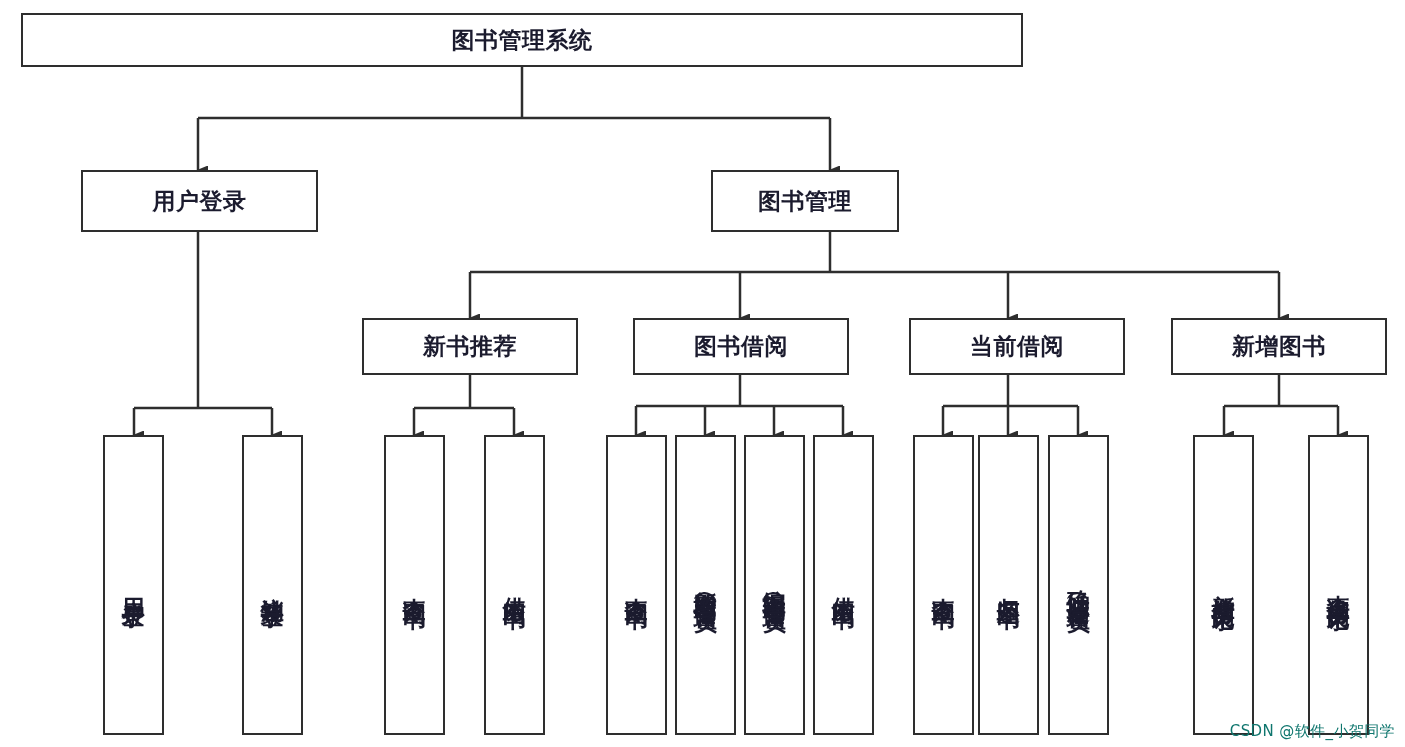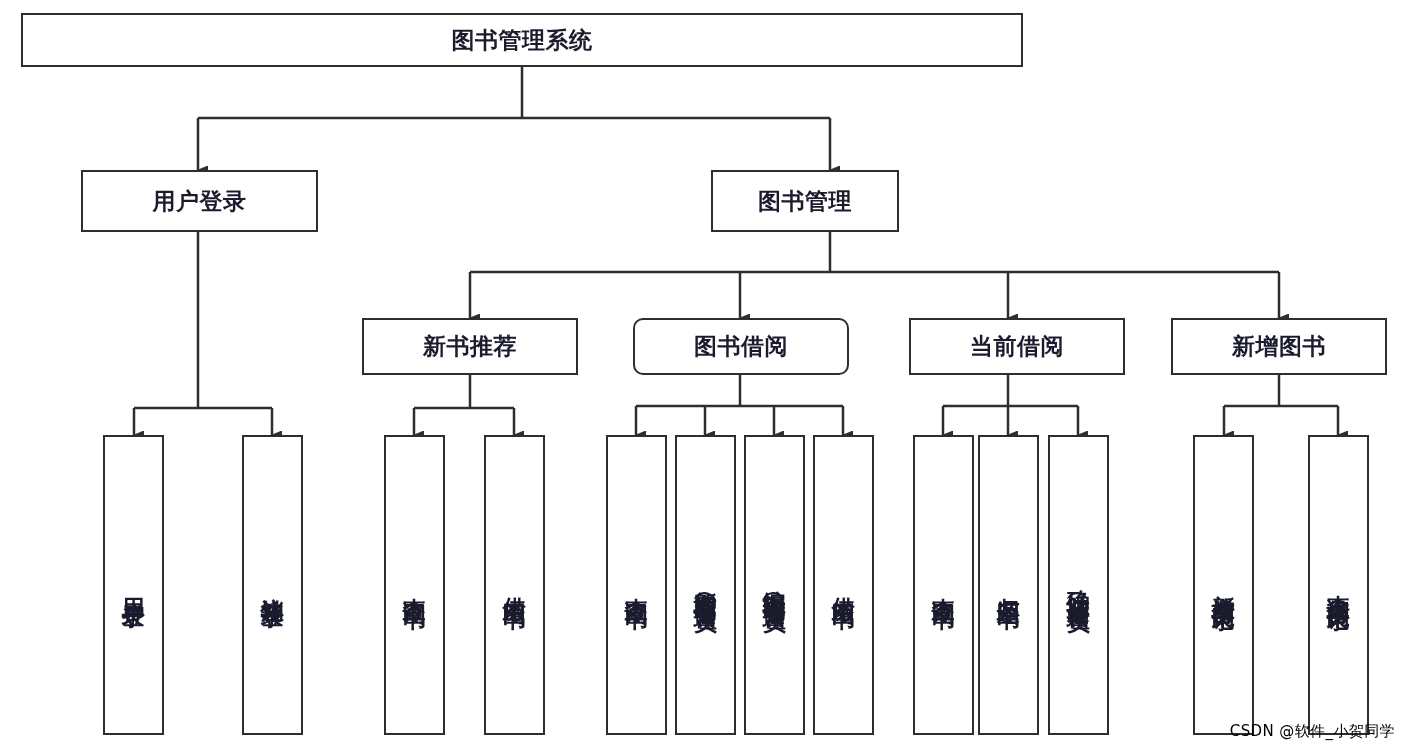--- a/index.html
+++ b/index.html
@@ -5,21 +5,21 @@
   html,body{margin:0;padding:0;background:#ffffff;}
   body{width:1405px;height:747px;font-family:"DejaVu Sans","Liberation Sans",sans-serif;overflow:hidden;}
   #diagram-root{position:relative;width:1405px;height:747px;background:#fff;}
   svg#wires{position:absolute;left:0;top:0;width:1405px;height:747px;}
   .node{position:absolute;box-sizing:border-box;background:#fff;border:2.5px solid #2e2e2e;
         display:flex;align-items:center;justify-content:center;}
   .node .lbl{color:#1b1b2e;line-height:1.16;text-align:center;white-space:pre-line;font-weight:bold;}
   .node.h .lbl{font-size:23px;letter-spacing:.5px;}
   .node.v{writing-mode:vertical-rl;text-orientation:upright;}
   .node.v .lbl{writing-mode:vertical-rl;text-orientation:upright;font-size:23px;letter-spacing:3px;}
-  #watermark{position:absolute;right:10px;bottom:6px;font-size:15px;color:#000000;
+  #watermark{position:absolute;right:10px;bottom:6px;font-size:15px;color:#0f766e;
              letter-spacing:.4px;white-space:nowrap;}
 </style>
 </head>
 <body>
 
 <div id="diagram-root">
 
   <svg id="wires" viewBox="0 0 1405 747">
     <defs>
       <marker id="arrow" markerWidth="9" markerHeight="11" refX="4.5" refY="10" orient="auto" markerUnits="userSpaceOnUse">
@@ -77,21 +77,21 @@
   <div class="node h" style="left:81px;top:170px;width:237px;height:62px;">
     <span class="lbl">用户登录</span>
   </div>
   <div class="node h" style="left:711px;top:170px;width:188px;height:62px;">
     <span class="lbl">图书管理</span>
   </div>
 
   <div class="node h" style="left:362px;top:318px;width:216px;height:57px;">
     <span class="lbl">新书推荐</span>
   </div>
-  <div class="node h" style="left:633px;top:318px;width:216px;height:57px;border-radius:10px;">
+  <div class="node h" style="left:633px;top:318px;width:216px;height:57px;">
     <span class="lbl">图书借阅</span>
   </div>
   <div class="node h" style="left:900px;top:318px;width:216px;height:57px;margin-left:9px;">
     <span class="lbl">当前借阅</span>
   </div>
   <div class="node h" style="left:1171px;top:318px;width:216px;height:57px;">
     <span class="lbl">新增图书</span>
   </div>
 
   <div class="node v" style="left:103px;top:435px;width:61px;height:300px;">

